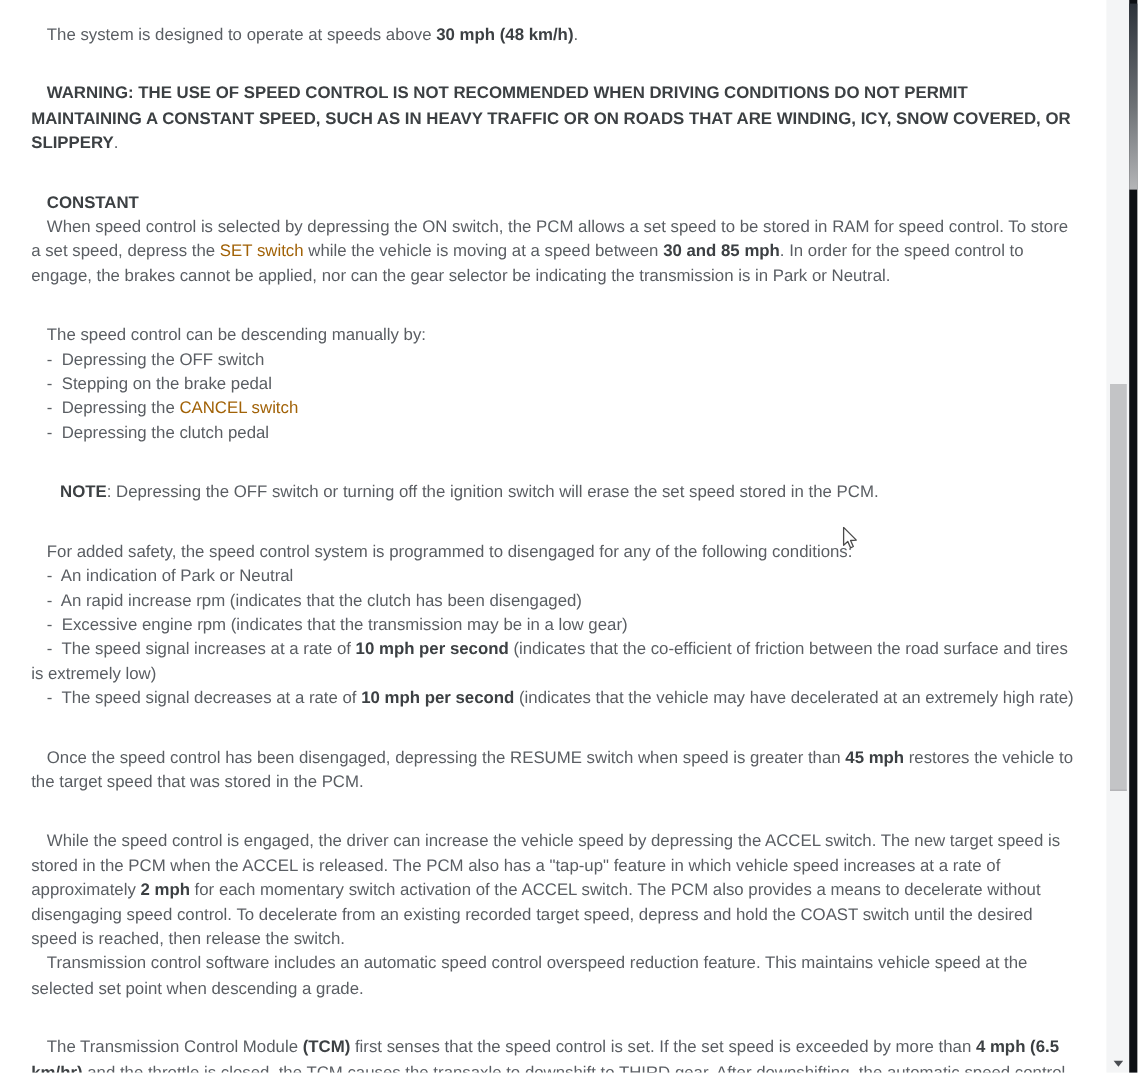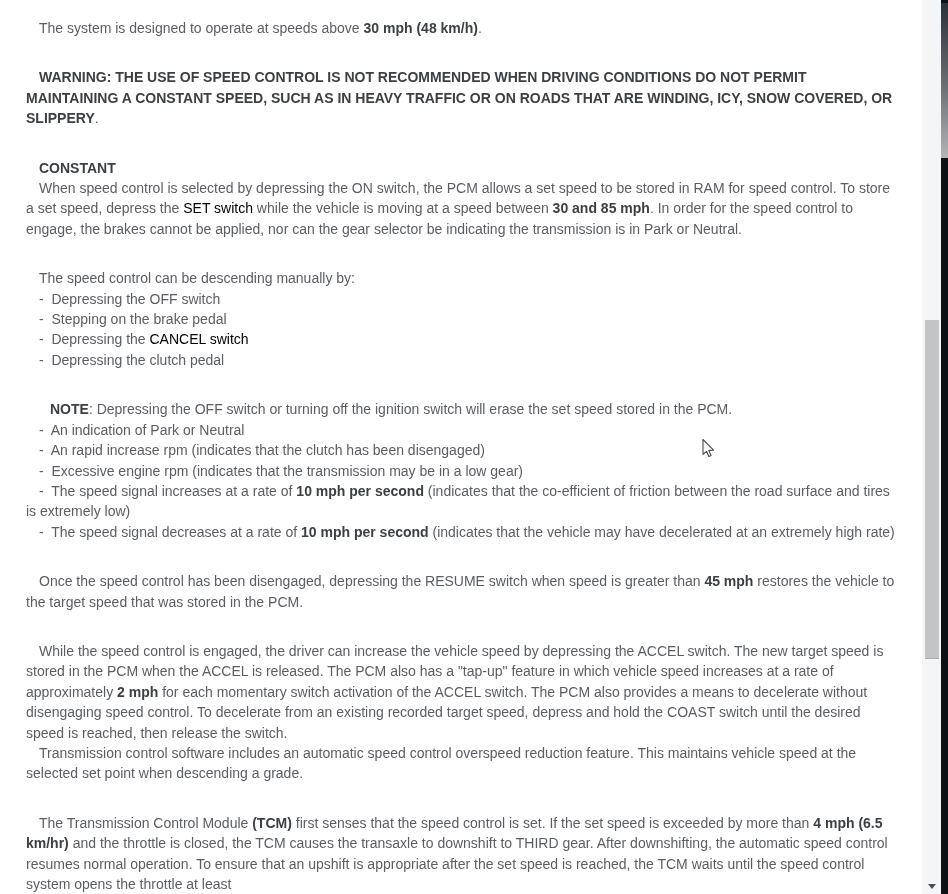--- a/index.html
+++ b/index.html
@@ -34,21 +34,21 @@
   .block { text-indent: 13px; }
   .block.noindent { text-indent: 0; }
   .block.note { text-indent: 24px; }
   .block.gap { margin-top: 29px; }
   .block strong, .block.heading, .block.warning strong {
     color: #3c4043;
     font-weight: bold;
   }
   .block.heading { font-weight: bold; }
   .content a {
-    color: #000000;
+    color: #a16207;
     text-decoration: none;
     cursor: pointer;
   }
   
   .scroll-track {
     position: absolute;
     left: 922px;
     top: 0;
     width: 19px;
     height: 894px;
@@ -113,20 +113,21 @@
       <div class="block para"><span>The system is designed to operate at speeds above </span><strong>30 mph (48 km/h)</strong><span>.</span></div>
       <div class="block para warning gap"><strong>WARNING: THE USE OF SPEED CONTROL IS NOT RECOMMENDED WHEN DRIVING CONDITIONS DO NOT PERMIT MAINTAINING A CONSTANT SPEED, SUCH AS IN HEAVY TRAFFIC OR ON ROADS THAT ARE WINDING, ICY, SNOW COVERED, OR SLIPPERY</strong><span>.</span></div>
       <div class="block heading gap"><span>CONSTANT</span></div>
       <div class="block para"><span>When speed control is selected by depressing the ON switch, the PCM allows a set speed to be stored in RAM for speed control. To store a set speed, depress the </span><a href="#">SET switch</a><span> while the vehicle is moving at a speed between </span><strong>30 and 85 mph</strong><span>. In order for the speed control to engage, the brakes cannot be applied, nor can the gear selector be indicating the transmission is in Park or Neutral.</span></div>
       <div class="block para gap"><span>The speed control can be descending manually by:</span></div>
       <div class="block para li"><span>-&nbsp; Depressing the OFF switch</span></div>
       <div class="block para li"><span>-&nbsp; Stepping on the brake pedal</span></div>
       <div class="block para li"><span>-&nbsp; Depressing the </span><a href="#">CANCEL switch</a></div>
       <div class="block para li"><span>-&nbsp; Depressing the clutch pedal</span></div>
       <div class="block note gap"><strong>NOTE</strong><span>: Depressing the OFF switch or turning off the ignition switch will erase the set speed stored in the PCM.</span></div>
+      <div class="block para gap"><span>For added safety, the speed control system is programmed to disengaged for any of the following conditions:</span></div>
       <div class="block para li"><span>-&nbsp; An indication of Park or Neutral</span></div>
       <div class="block para li"><span>-&nbsp; An rapid increase rpm (indicates that the clutch has been disengaged)</span></div>
       <div class="block para li"><span>-&nbsp; Excessive engine rpm (indicates that the transmission may be in a low gear)</span></div>
       <div class="block para li"><span>-&nbsp; The speed signal increases at a rate of </span><strong>10 mph per second</strong><span> (indicates that the co-efficient of friction between the road surface and tires is extremely low)</span></div>
       <div class="block para li"><span>-&nbsp; The speed signal decreases at a rate of </span><strong>10 mph per second</strong><span> (indicates that the vehicle may have decelerated at an extremely high rate)</span></div>
       <div class="block para gap"><span>Once the speed control has been disengaged, depressing the RESUME switch when speed is greater than </span><strong>45 mph</strong><span> restores the vehicle to the target speed that was stored in the PCM.</span></div>
       <div class="block para gap"><span>While the speed control is engaged, the driver can increase the vehicle speed by depressing the ACCEL switch. The new target speed is stored in the PCM when the ACCEL is released. The PCM also has a "tap-up" feature in which vehicle speed increases at a rate of approximately </span><strong>2 mph</strong><span> for each momentary switch activation of the ACCEL switch. The PCM also provides a means to decelerate without disengaging speed control. To decelerate from an existing recorded target speed, depress and hold the COAST switch until the desired speed is reached, then release the switch.</span></div>
       <div class="block para"><span>Transmission control software includes an automatic speed control overspeed reduction feature. This maintains vehicle speed at the selected set point when descending a grade.</span></div>
       <div class="block para gap"><span>The Transmission Control Module </span><strong>(TCM)</strong><span> first senses that the speed control is set. If the set speed is exceeded by more than </span><strong>4 mph (6.5 km/hr)</strong><span> and the throttle is closed, the TCM causes the transaxle to downshift to THIRD gear. After downshifting, the automatic speed control resumes normal operation. To ensure that an upshift is appropriate after the set speed is reached, the TCM waits until the speed control system opens the throttle at least </span></div>
     </div>

